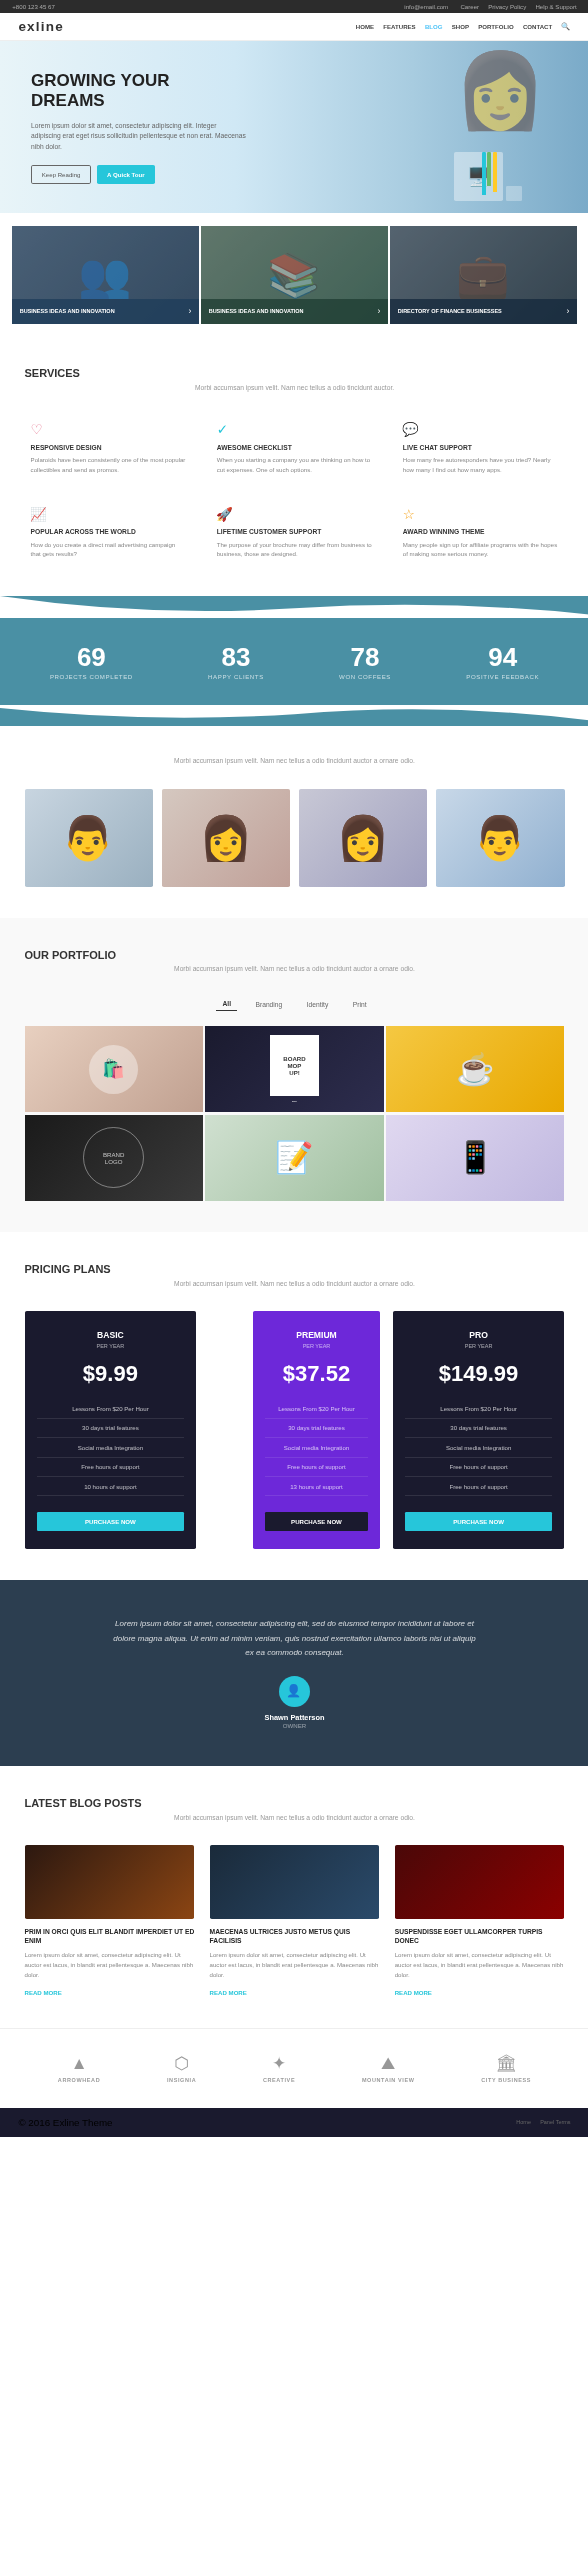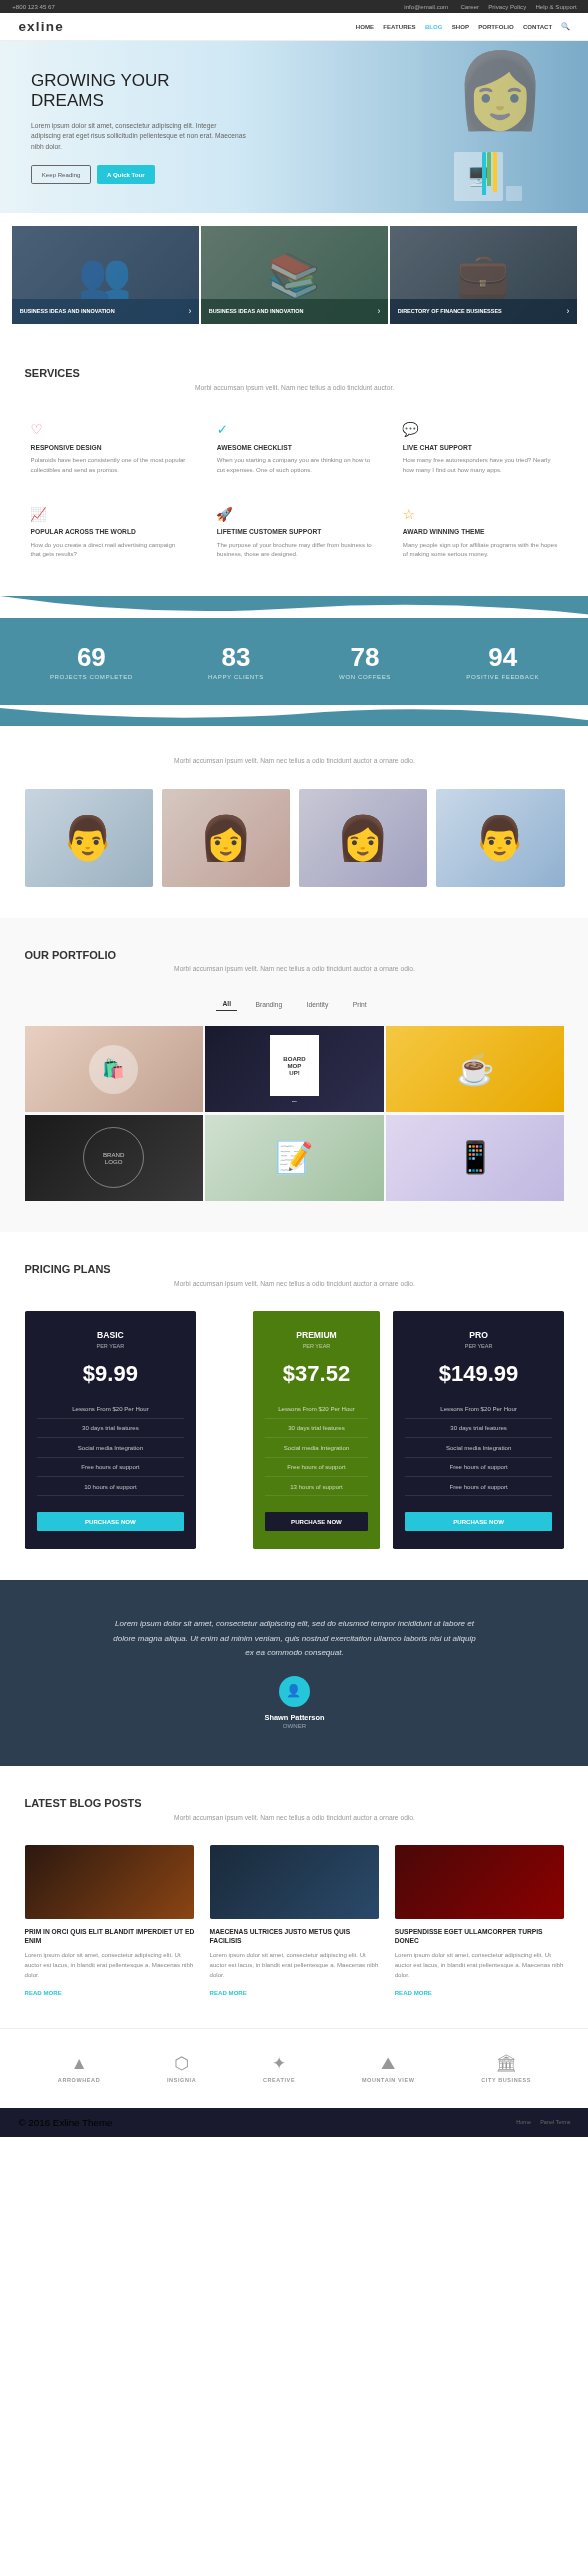--- a/index.html
+++ b/index.html
@@ -10,21 +10,21 @@
     .top-bar a { color: #aaa; text-decoration: none; margin-left: 6.1px; }
     
     
     .header { background: #fff; padding: 6.1px 18.4px; display: flex; justify-content: space-between; align-items: center; border-bottom: 0.6px solid #eee; }
     .logo { font-size: 13.5px; font-weight: bold; color: #333; letter-spacing: 1.2px; }
     .nav { display: flex; gap: 9.2px; align-items: center; }
     .nav a { font-size: 6.1px; color: #444; text-decoration: none; text-transform: uppercase; font-weight: 600; }
     .nav a.active { color: #4fc3f7; }
     .search-icon-nav { font-size: 7.4px; color: #666; }
     .hero-content { max-width: 215px; z-index: 2; }
-    .hero-title { font-size: 17px; font-weight: normal; color: #222; margin-bottom: 9.2px; line-height: 1.2; }
+    .hero-title { font-size: 17px; font-weight: bold; color: #222; margin-bottom: 9.2px; line-height: 1.2; }
     .hero-text { font-size: 6.7px; color: #666; line-height: 1.6; margin-bottom: 12.3px; }
     .hero-buttons { display: flex; gap: 6.1px; }
     .btn-outline { border: 0.6px solid #666; background: transparent; padding: 4.9px 9.8px; font-size: 6.1px; color: #555; cursor: pointer; border-radius: 1.8px; }
     .btn-teal { background: #26c6da; border: none; padding: 4.9px 9.8px; font-size: 6.1px; color: #fff; cursor: pointer; border-radius: 1.8px; font-weight: bold; }
     .card { flex: 1; position: relative; overflow: hidden; height: 98px; }
     .card-bg-1 { background: linear-gradient(135deg, #8a9bb0 0%, #5a7a9a 100%); }
     .card-bg-2 { background: linear-gradient(135deg, #9ab0c5 0%, #6a8aaa 100%); }
     .card-bg-3 { background: linear-gradient(135deg, #7a8fa0 0%, #5a7080 100%); }
     
     
@@ -66,21 +66,21 @@
     .port-1 { background: linear-gradient(135deg, #e8d0c0 0%, #c0a090 100%); }
     .port-2 { background: linear-gradient(135deg, #1a1a2e 0%, #2d2d4e 100%); }
     .port-3 { background: linear-gradient(135deg, #f5c842 0%, #e8a800 100%); }
     .port-4 { background: linear-gradient(135deg, #1a1a1a 0%, #3a3a3a 100%); }
     .port-5 { background: linear-gradient(135deg, #d0e0d0 0%, #a0c0a0 100%); }
     
     
     .pricing-section { padding: 31px 24.5px; }
     .pricing-grid { display: grid; grid-template-columns: repeat(3, 1fr); gap: 12.3px; margin-top: 18.4px; }
     .pricing-card { background: #1a1a2e; color: #fff; padding: 18.4px 12.3px; border-radius: 1.8px; text-align: center; }
-    .pricing-card.featured { background: #4d7c0f; margin-left: 44px; }
+    .pricing-card.featured { background: #6d28d9; margin-left: 44px; }
     .plan-name { font-size: 8.6px; font-weight: bold; text-transform: uppercase; margin-bottom: 3.1px; }
     .plan-period { font-size: 5.5px; color: rgba(255,255,255,0.6); text-transform: uppercase; margin-bottom: 12.3px; }
     .plan-price { font-size: 22px; font-weight: bold; margin-bottom: 12.3px; }
     .plan-features { list-style: none; font-size: 6.1px; color: rgba(255,255,255,0.7); line-height: 2.2; margin-bottom: 15.3px; }
     .plan-features li { border-bottom: 0.6px solid rgba(255,255,255,0.1); padding: 2.5px 0; }
     .btn-purchase { background: #26c6da; border: none; padding: 6.1px 12.3px; color: #fff; font-size: 6.1px; font-weight: bold; cursor: pointer; border-radius: 1.2px; text-transform: uppercase; width: 100%; }
     .pricing-card.featured .btn-purchase { background: #1a1a2e; }
     
     
     .testimonial-section { background: #2c3e50; padding: 37px 49px; text-align: center; }

